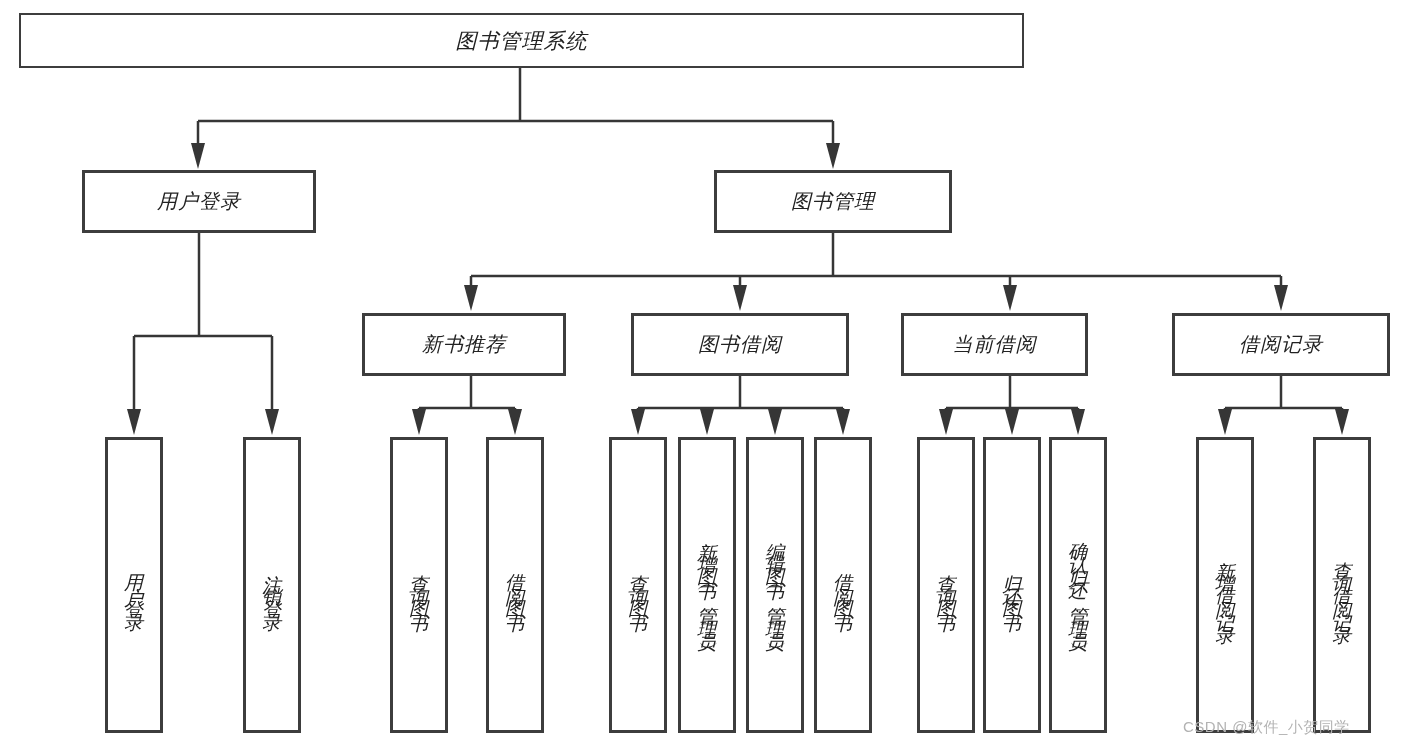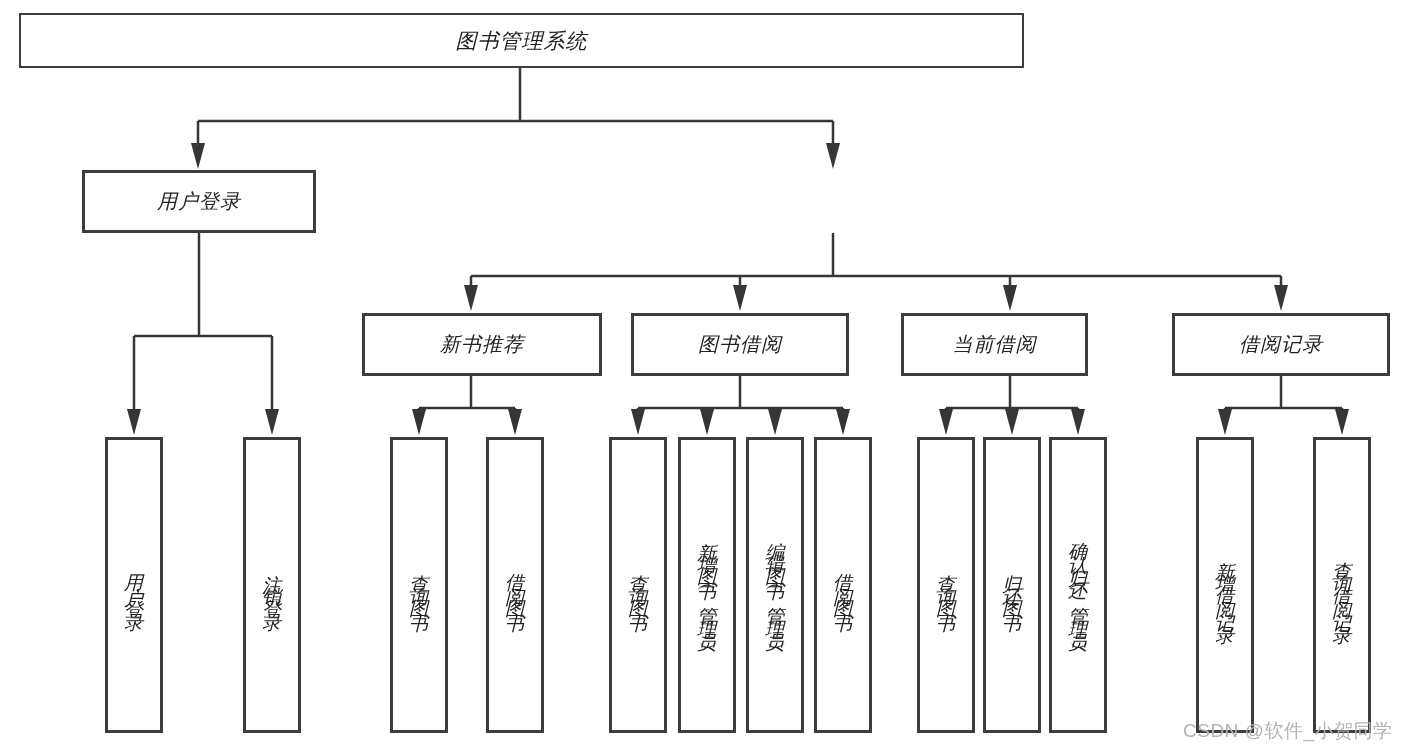--- a/index.html
+++ b/index.html
@@ -27,21 +27,21 @@
     color:var(--text);
     font-style:italic;
   }
   .node.root{
     left:19px;top:13px;width:1005px;height:55px;
     border-width:2px;font-size:21px;letter-spacing:1px;
   }
   .node.branch{height:63px;font-size:20px;letter-spacing:1px;}
   #n-user-login   {left:82px; top:170px;width:234px;}
   #n-book-mgmt    {left:714px;top:170px;width:238px;}
-  #n-new-book-rec {left:362px;top:313px;width:240px;}
+  #n-new-book-rec {left:362px;top:313px;width:204px;}
   #n-book-borrow  {left:631px;top:313px;width:218px;}
   #n-cur-borrow   {left:901px;top:313px;width:187px;}
   #n-borrow-rec   {left:1172px;top:313px;width:218px;}
   .node.leaf{
     top:437px;width:58px;height:296px;
     font-size:19px;
   }
   .leaf-label{
     writing-mode:vertical-rl;
     text-orientation:mixed;
@@ -52,21 +52,21 @@
   #lf-1{left:105px;}  #lf-2{left:243px;}
   #lf-3{left:390px;}  #lf-4{left:486px;}
   #lf-5{left:609px;}  #lf-6{left:678px;}
   #lf-7{left:746px;}  #lf-8{left:814px;}
   #lf-9{left:917px;}  #lf-10{left:983px;}
   #lf-11{left:1049px;}
   #lf-12{left:1196px;} #lf-13{left:1313px;}
   .watermark{
     position:absolute;z-index:5;
     left:1183px;top:718px;
-    font-size:19px;color:var(--watermark);
+    font-size:15px;color:var(--watermark);
     letter-spacing:0.5px;white-space:nowrap;
   }
 </style>
 </head>
 <body>
 
 <div class="canvas">
 
   <svg class="connectors" width="1405" height="747" viewBox="0 0 1405 747">
     <g stroke="currentColor" stroke-width="2.5" fill="none">
@@ -137,20 +137,23 @@
     </g>
   </svg>
 
   <div class="node root">
     <span>图书管理系统</span>
   </div>
 
   <div class="node branch" id="n-user-login">
     <span>用户登录</span>
   </div>
+  <div class="node branch" id="n-book-mgmt">
+    <span>图书管理</span>
+  </div>
 
   <div class="node branch" id="n-new-book-rec">
     <span>新书推荐</span>
   </div>
   <div class="node branch" id="n-book-borrow">
     <span>图书借阅</span>
   </div>
   <div class="node branch" id="n-cur-borrow">
     <span>当前借阅</span>
   </div>

